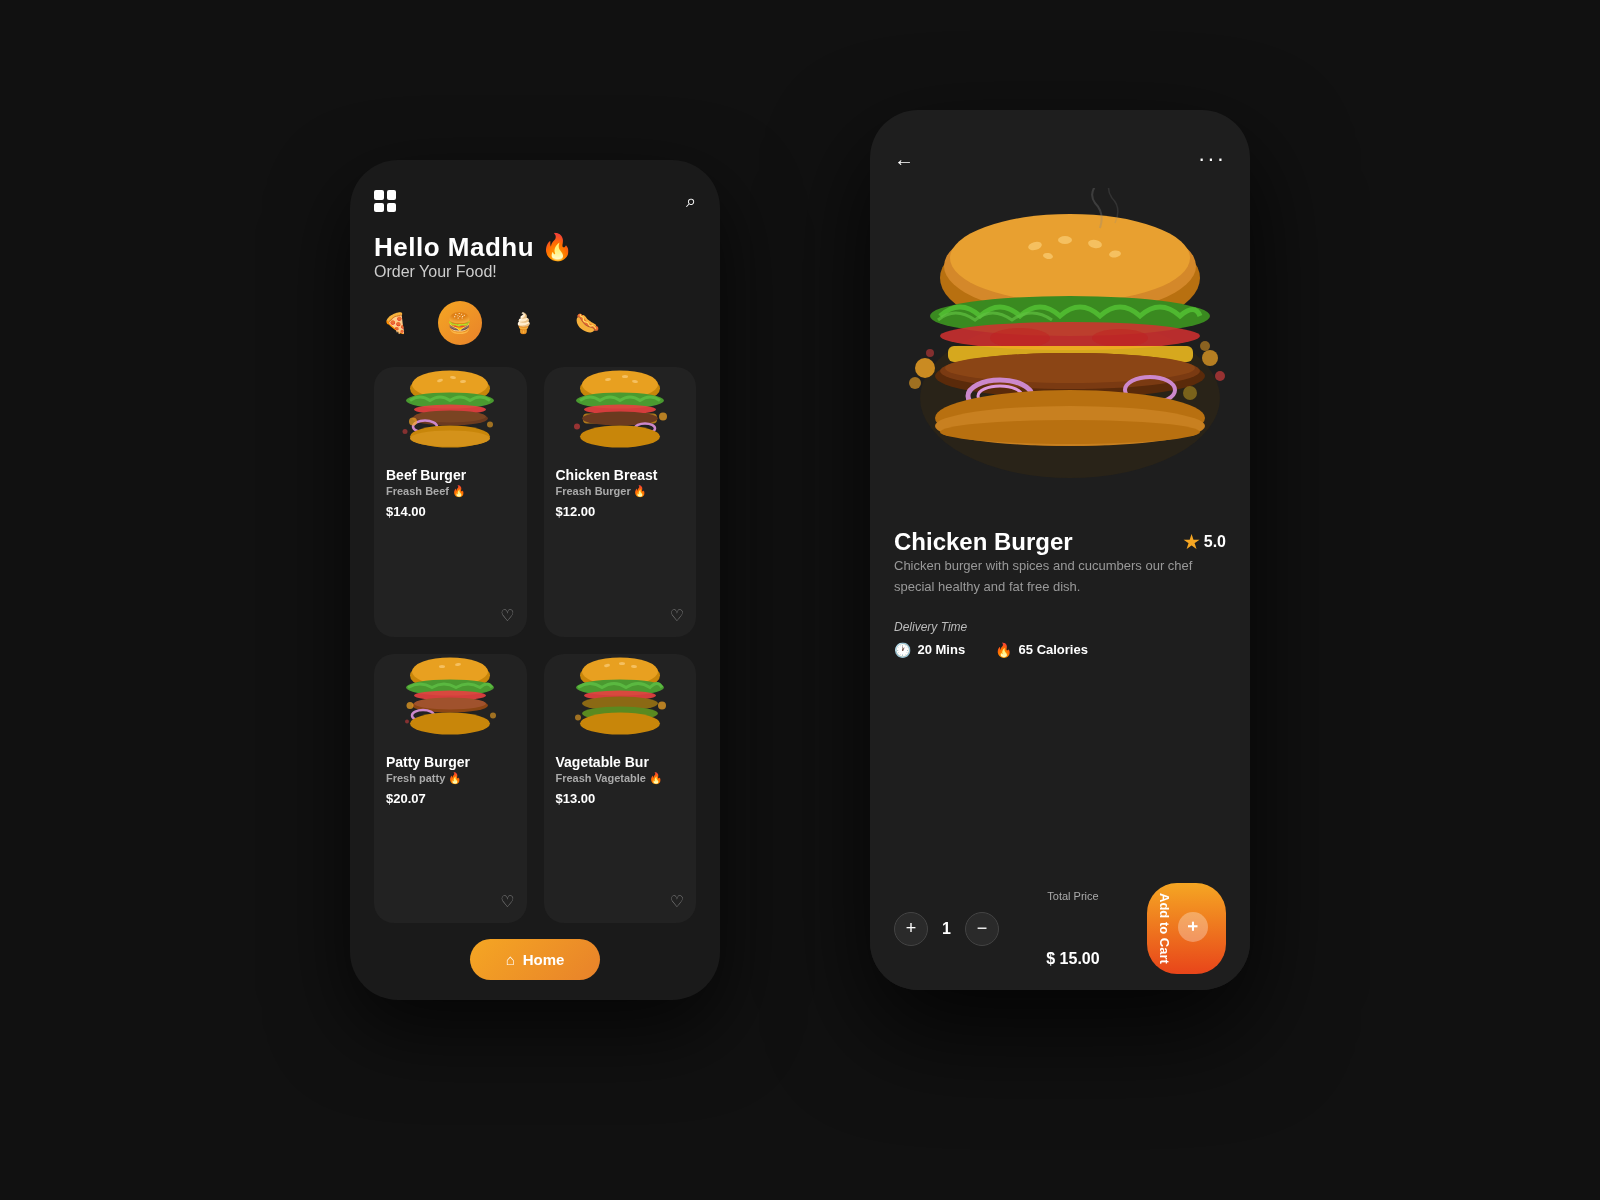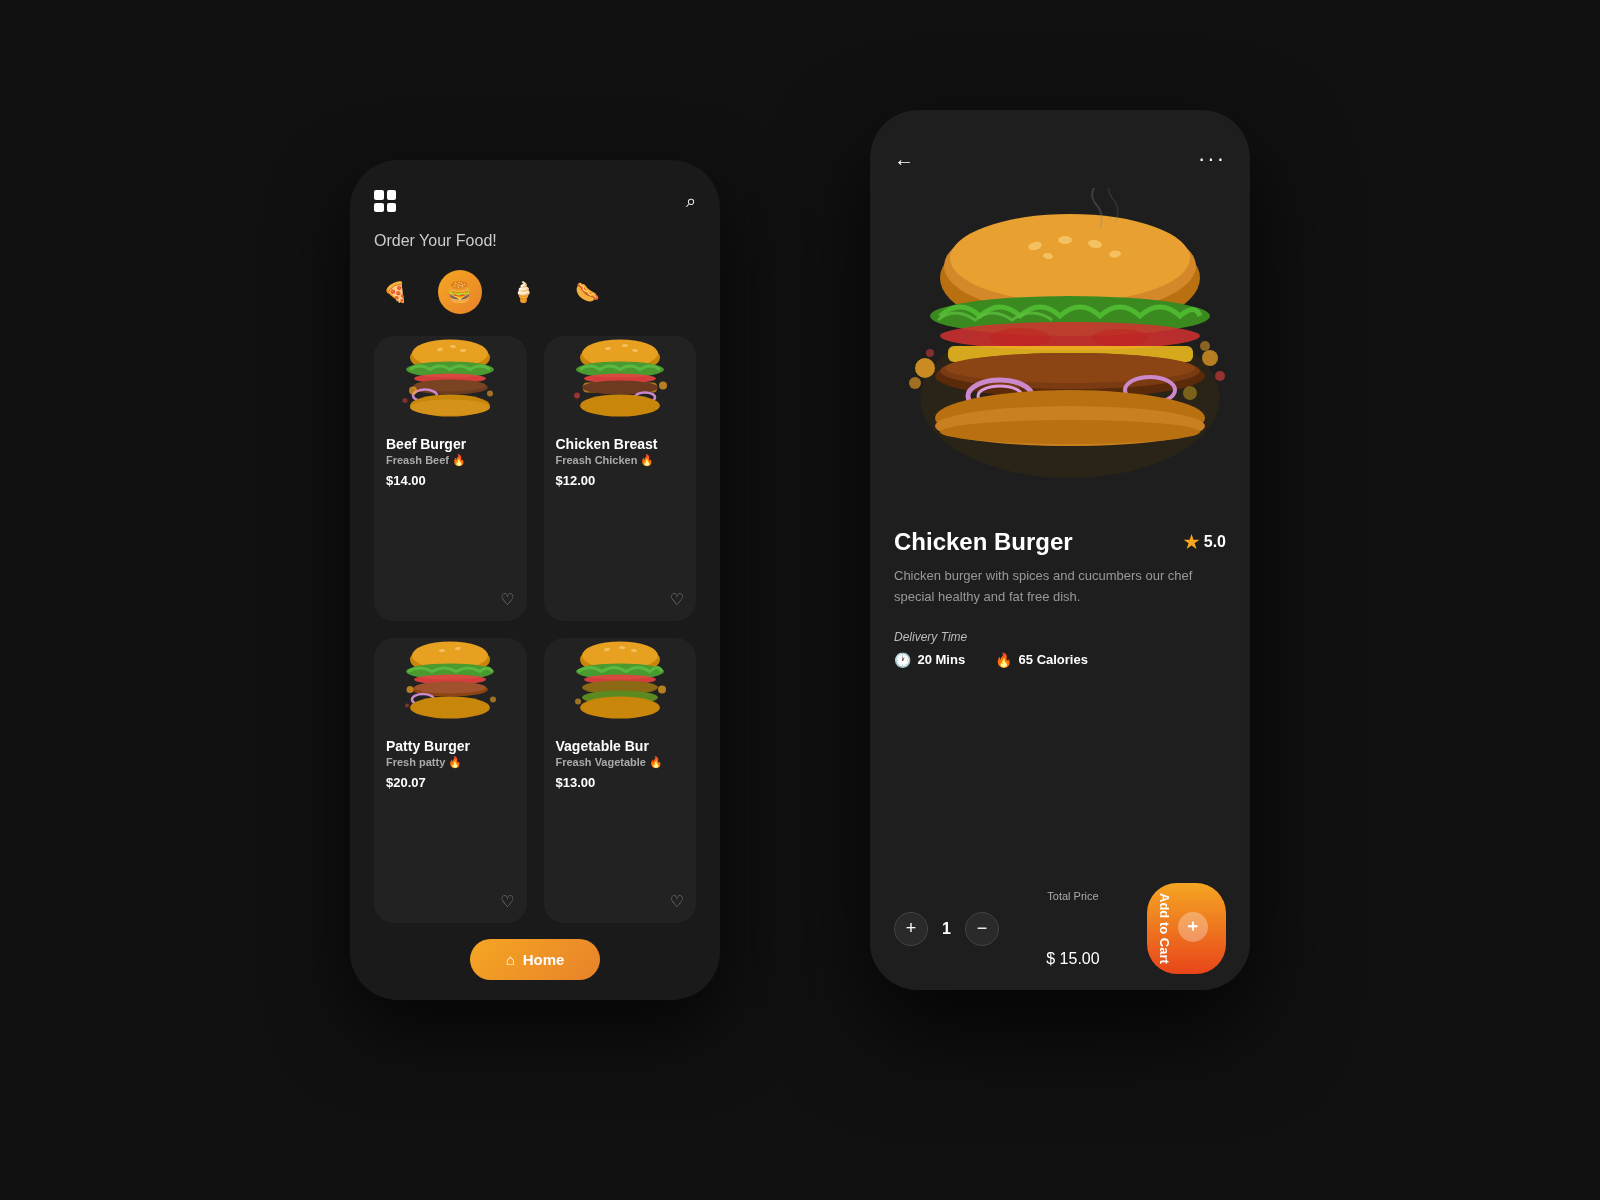--- a/index.html
+++ b/index.html
@@ -239,21 +239,20 @@
       padding: 20px 24px;
       flex: 1;
       display: flex;
       flex-direction: column;
     }
 
     .detail-title-row {
       display: flex;
       justify-content: space-between;
       align-items: center;
-      margin-bottom: 10px;
       gap: 26px;
     }
 
     .detail-name {
       color: #fff;
       font-size: 24px;
       font-weight: 800;
     }
 
     .rating {
@@ -341,21 +340,21 @@
     .price-section {
       text-align: center;
     }
     .price-label {
       color: #aaa;
       font-size: 11px;
     }
     .price-val {
       color: #fff;
       font-size: 16px;
-      font-weight: 400;
+      font-weight: 700;
       margin-top: 48px;
     }
 
     .add-to-cart {
       background: linear-gradient(180deg, #f5a623 0%, #e8451a 100%);
       border-radius: 30px;
       padding: 10px 18px 10px 10px;
       display: flex;
       flex-direction: column;
       align-items: center;
@@ -392,20 +391,21 @@
       <div class="grid-icon">
         <span></span>
           <span></span>
           <span></span>
           <span></span>
       </div>
       <div class="search-icon">⌕</div>
     </div>
 
     <div class="greeting">
+      <h1>Hello Madhu 🔥</h1>
       <p>Order Your Food!</p>
     </div>
 
     <div class="category-bar">
       <div class="cat-icon inactive">🍕</div>
       <div class="cat-icon active">🍔</div>
       <div class="cat-icon inactive">🍦</div>
       <div class="cat-icon inactive">🌭</div>
     </div>
 
@@ -459,21 +459,21 @@
             <ellipse cx="55" cy="43" rx="36" ry="5" fill="#e84040" opacity="0.9"></ellipse>
             <rect x="18" y="47" width="74" height="10" rx="4" fill="#d4921a" opacity="0.8"></rect>
             <ellipse cx="55" cy="52" rx="38" ry="7" fill="#6b3a1f"></ellipse>
             <ellipse cx="80" cy="62" rx="10" ry="5" fill="none" stroke="#cc88cc" stroke-width="2.5"></ellipse>
             <ellipse cx="55" cy="70" rx="40" ry="11" fill="#c8860a"></ellipse>
             <circle cx="98" cy="50" r="4" fill="#f5a623" opacity="0.7"></circle>
             <circle cx="12" cy="60" r="3" fill="#e84040" opacity="0.6"></circle>
           </svg>
         </div>
         <div class="food-name">Chicken Breast</div>
-        <div class="food-sub">Freash Chicken 🔥</div>
+        <div class="food-sub">Freash Burger 🔥</div>
         <div class="food-price">$12.00</div>
         <div class="heart-btn">♡</div>
       </div>
 
       <div class="food-card">
         <div class="food-img">
           <svg viewBox="0 0 110 85" class="burger-svg">
             <ellipse cx="55" cy="22" rx="40" ry="16" fill="#c8860a"></ellipse>
             <ellipse cx="55" cy="18" rx="38" ry="14" fill="#e8a020"></ellipse>
             <ellipse cx="47" cy="13" rx="3" ry="1.5" fill="#f5c060"></ellipse>

